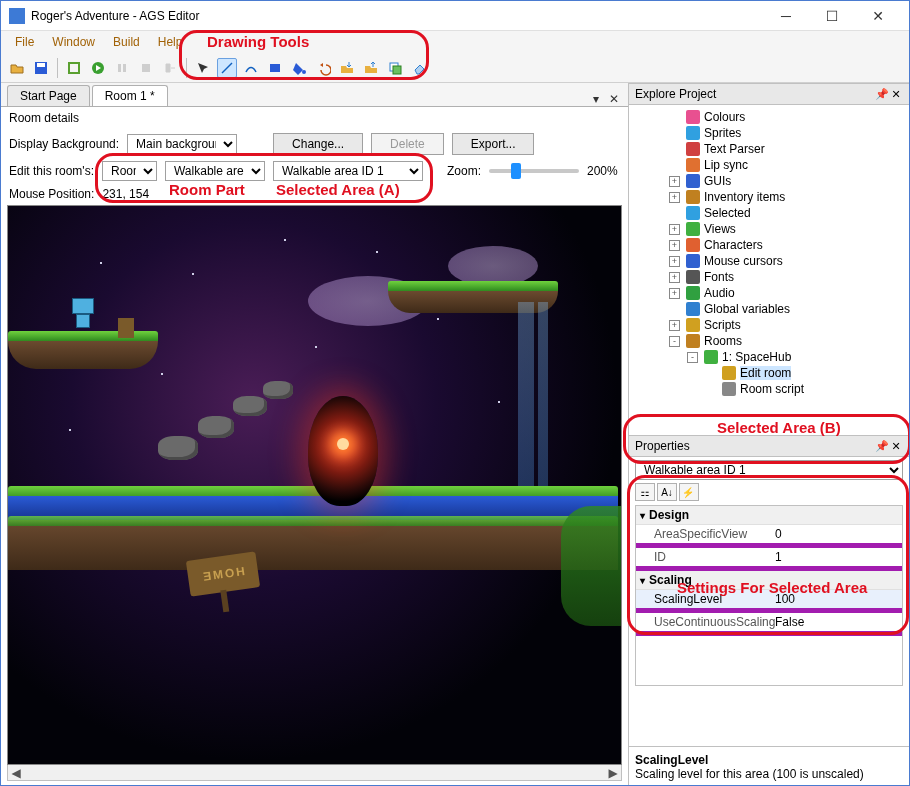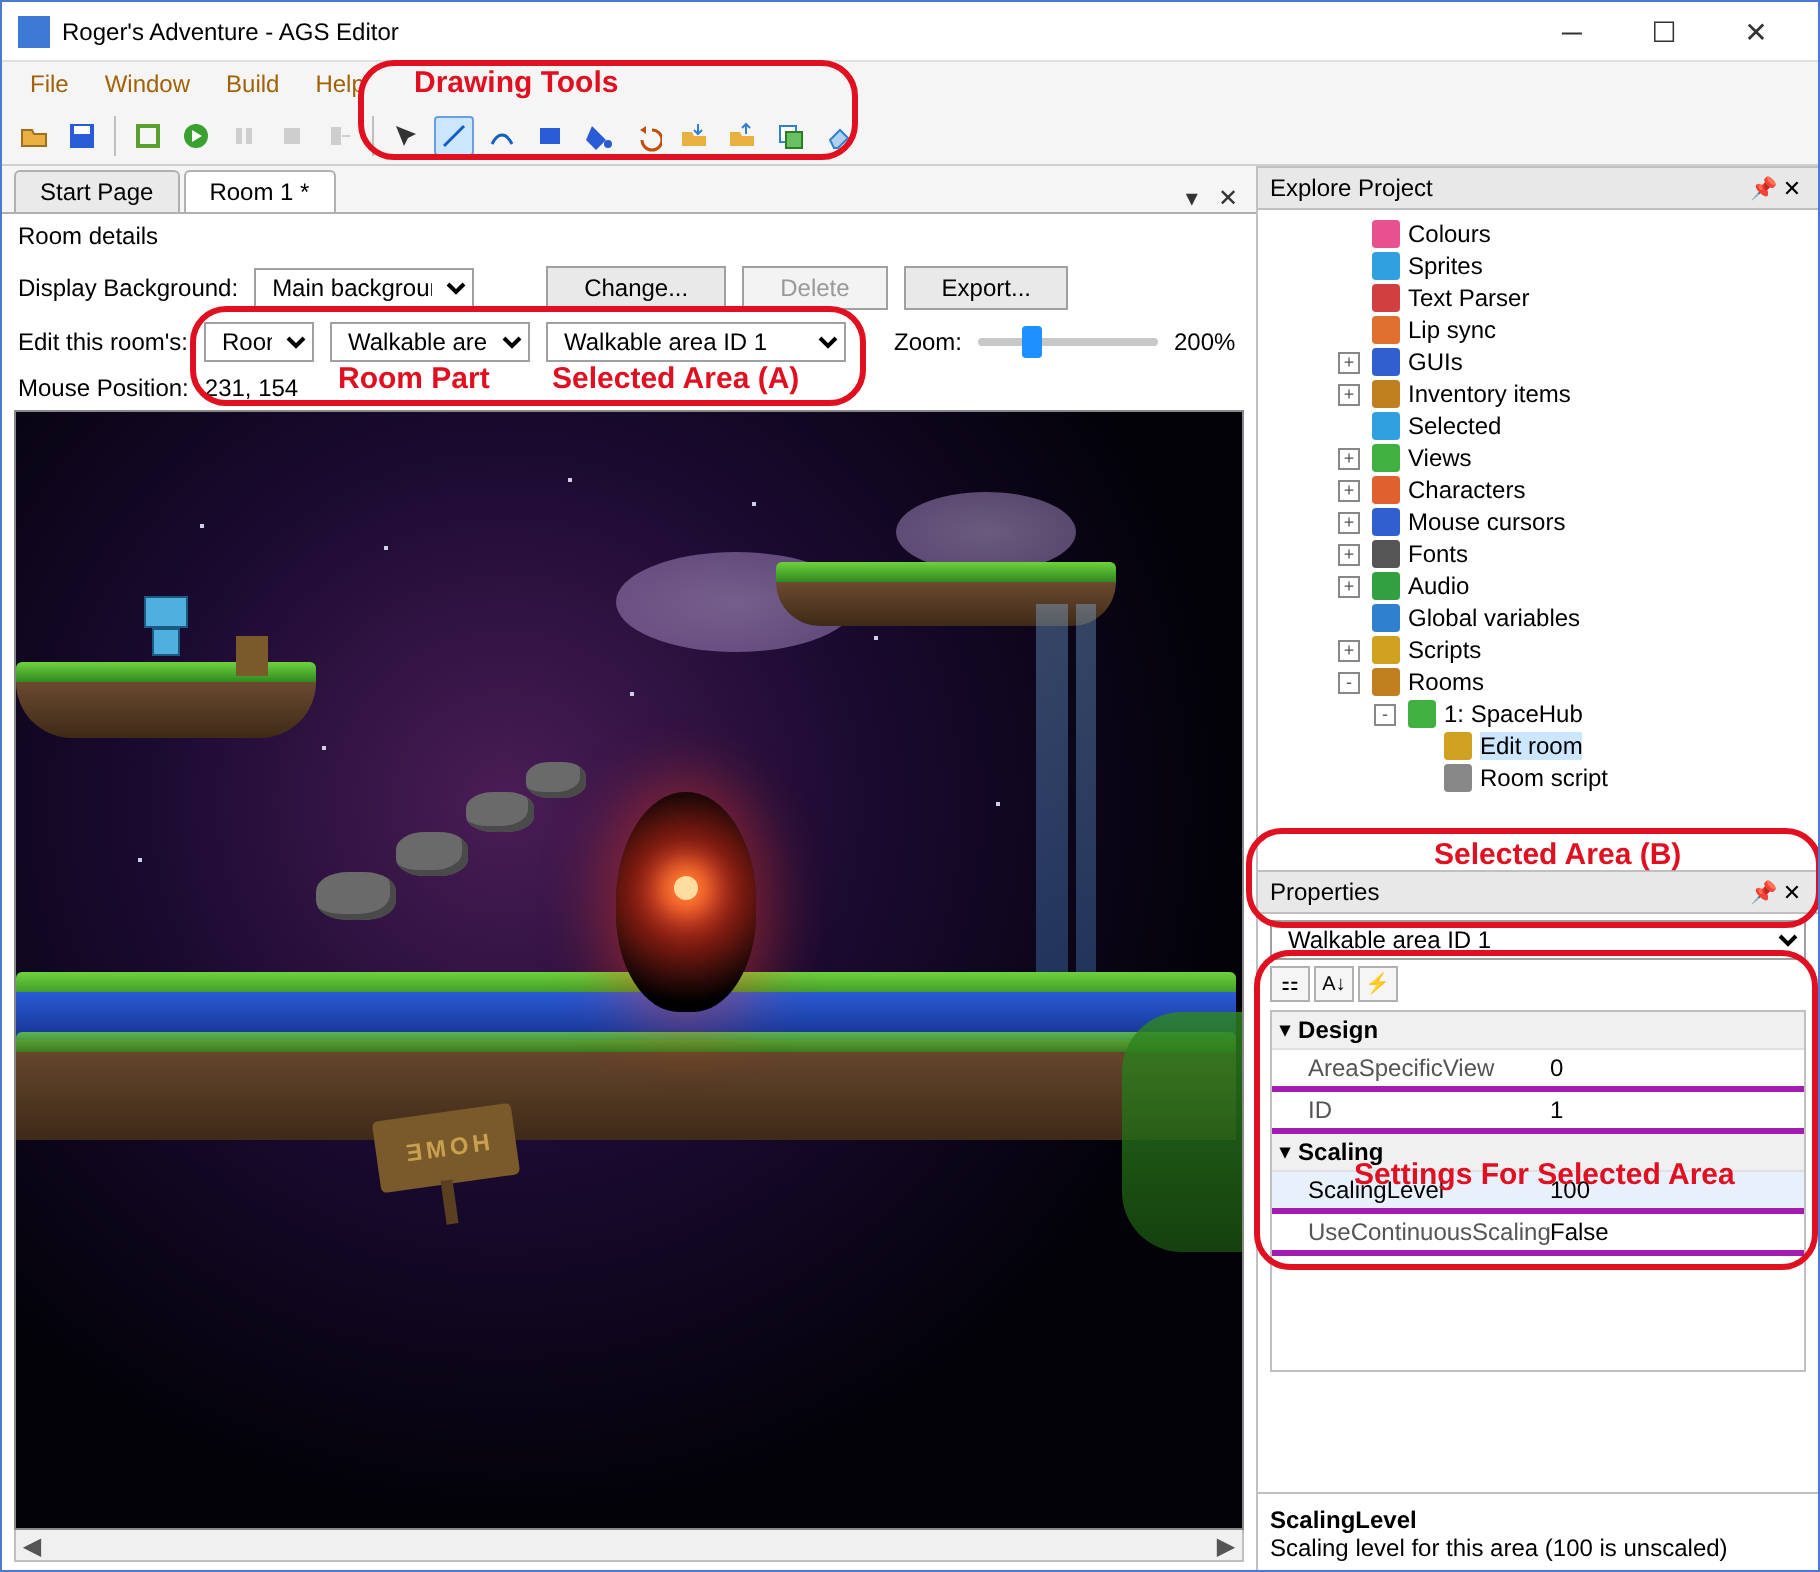--- a/index.html
+++ b/index.html
@@ -57,21 +57,21 @@
 .tree-icon { width:14px; height:14px; display:inline-block; }
 .tree-node.sel span.lbl { background:#cde6ff; }
 
 .prop-combo { width: calc(100% - 12px); margin: 3px 6px; border:1px solid #a0a0a0; height:20px; font-size:12px; }
 .prop-tb { display:flex; gap:2px; padding: 0 6px 4px 6px; }
 .prop-tb .pbtn { width:20px; height:18px; border:1px solid #b0b0b0; background:#f5f5f5; display:flex; align-items:center; justify-content:center; font-size:10px; }
 
 .prop-grid { border:1px solid #c0c0c0; margin: 0 6px; font-size:12px; flex:1; overflow:auto; }
 .prop-cat { background:#f0f0f0; font-weight:bold; padding:2px 4px; display:flex; align-items:center; gap:4px; border-bottom:1px solid #e0e0e0; }
 .prop-cat .caret { font-size:10px; }
-.prop-row { display:flex; border-bottom:3px solid #a21caf;align-items:center; }
+.prop-row { display:flex; border-bottom:5px solid #a21caf;align-items:center; }
 .prop-row .k { width:50%; padding:2px 6px 2px 18px; color:#555; }
 .prop-row .v { width:50%; padding:2px 6px; }
 .prop-row.sel { background:#e8f0fc; }
 .prop-row.sel .k { color:#000; }
 
 .prop-desc { border-top:1px solid #c0c0c0; padding:6px; font-size:12px; }
 .prop-desc .name { font-weight:bold; }
 
 
 .scene { position:absolute; inset:0; background: radial-gradient(ellipse at 40% 35%, #4a1d56 0%, #1a0a30 35%, #020208 70%); }

